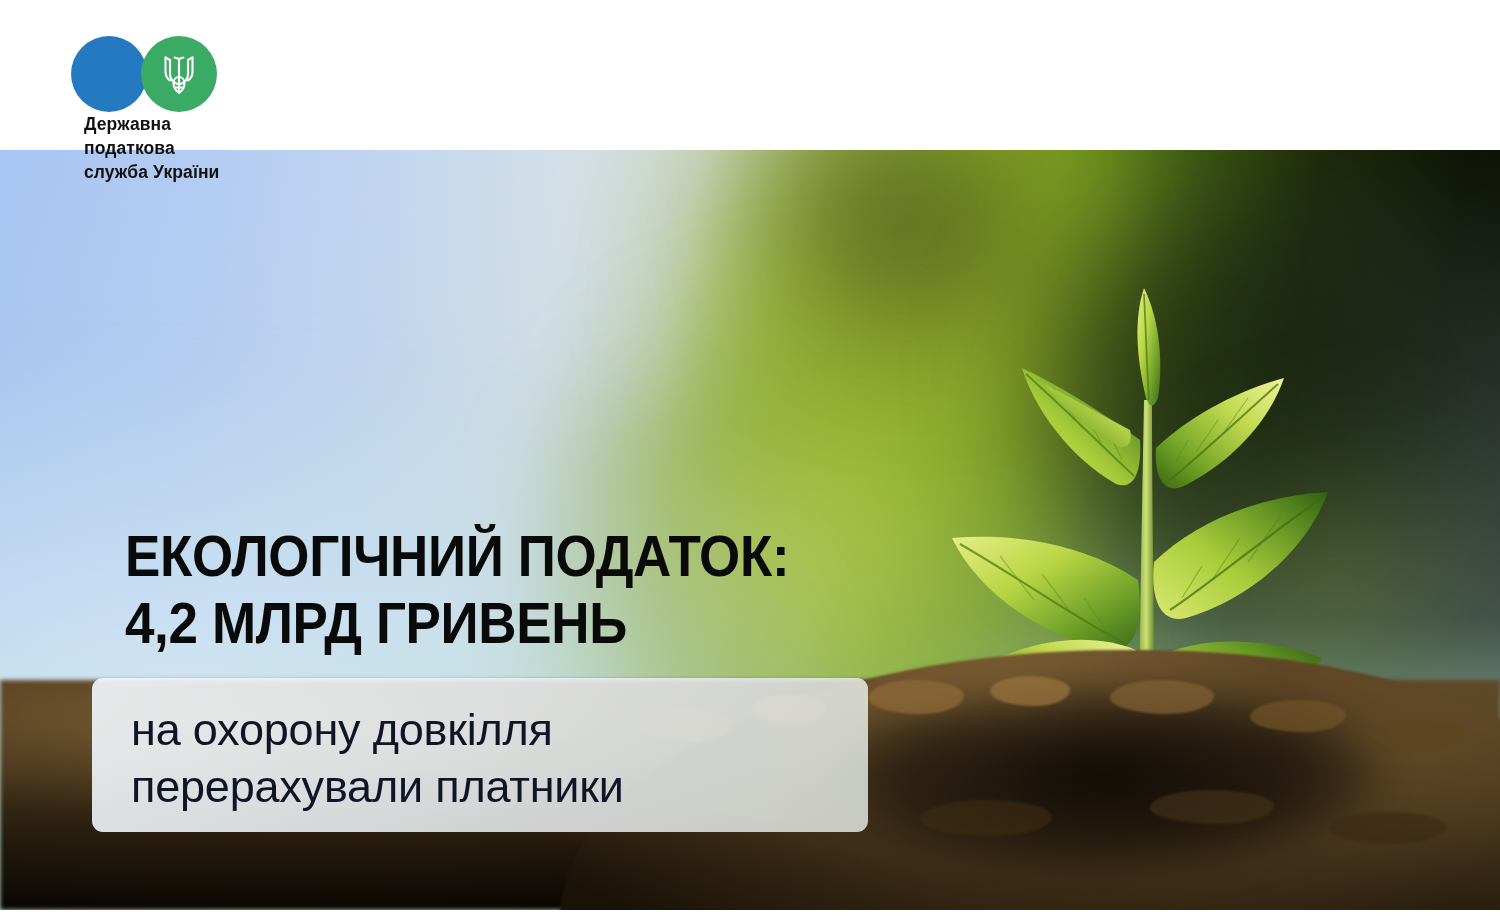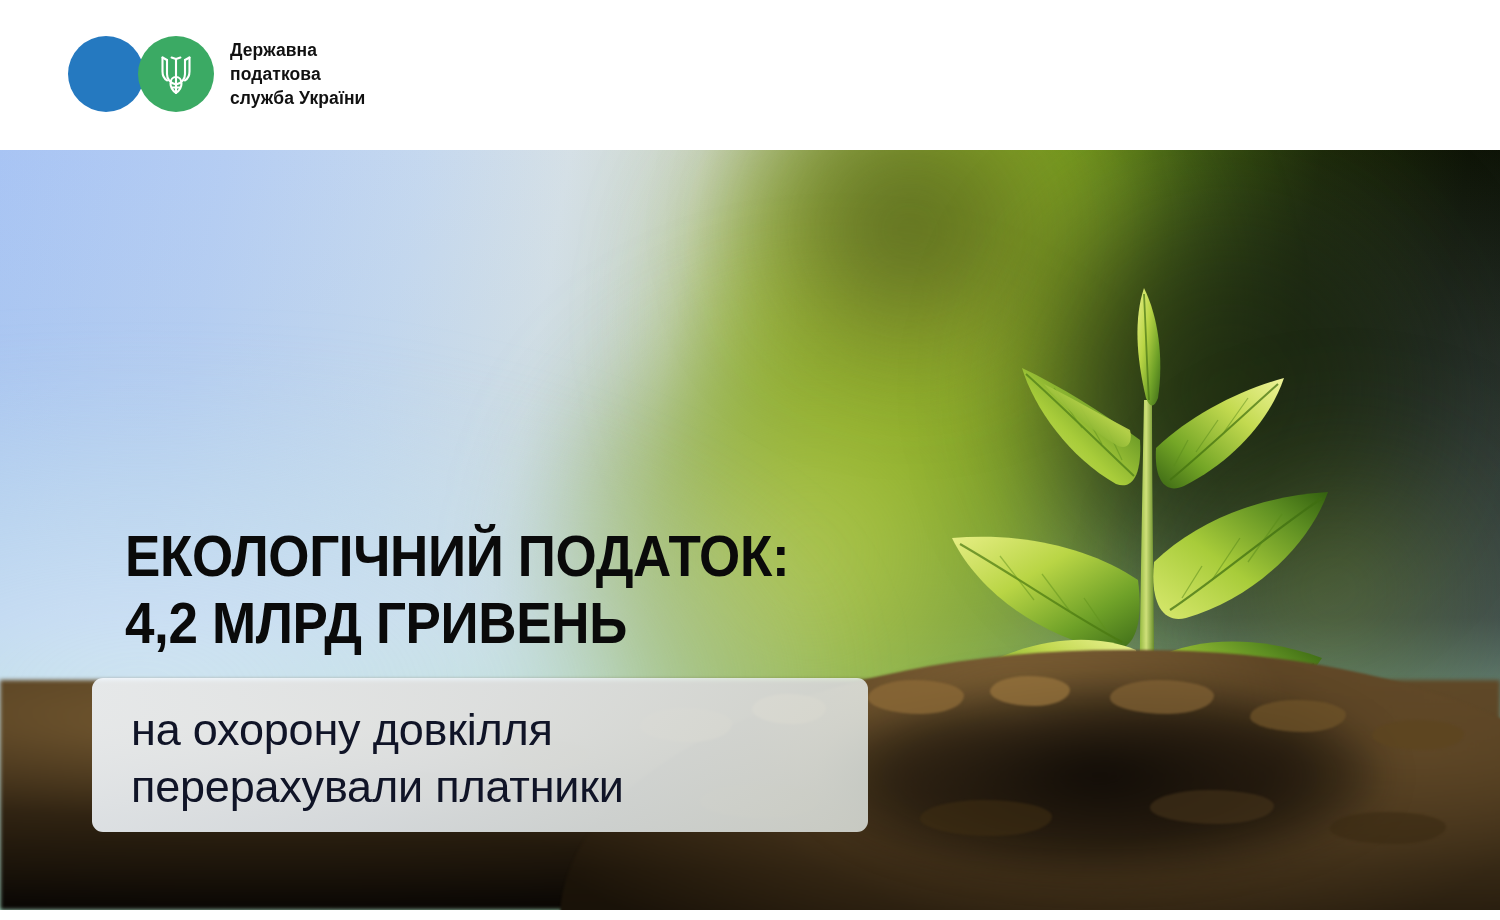--- a/index.html
+++ b/index.html
@@ -28,20 +28,21 @@
     height: 150px;
     background: #ffffff;
     z-index: 40;
   }
   .logo {
     position: absolute;
     left: 68px;
     top: 36px;
     display: flex;
     align-items: center;
+    flex-direction: column;
   }
   .logo-marks {
     position: relative;
     width: 146px;
     height: 76px;
     flex: 0 0 auto;
   }
   .logo-circle {
     position: absolute;
     top: 0;

